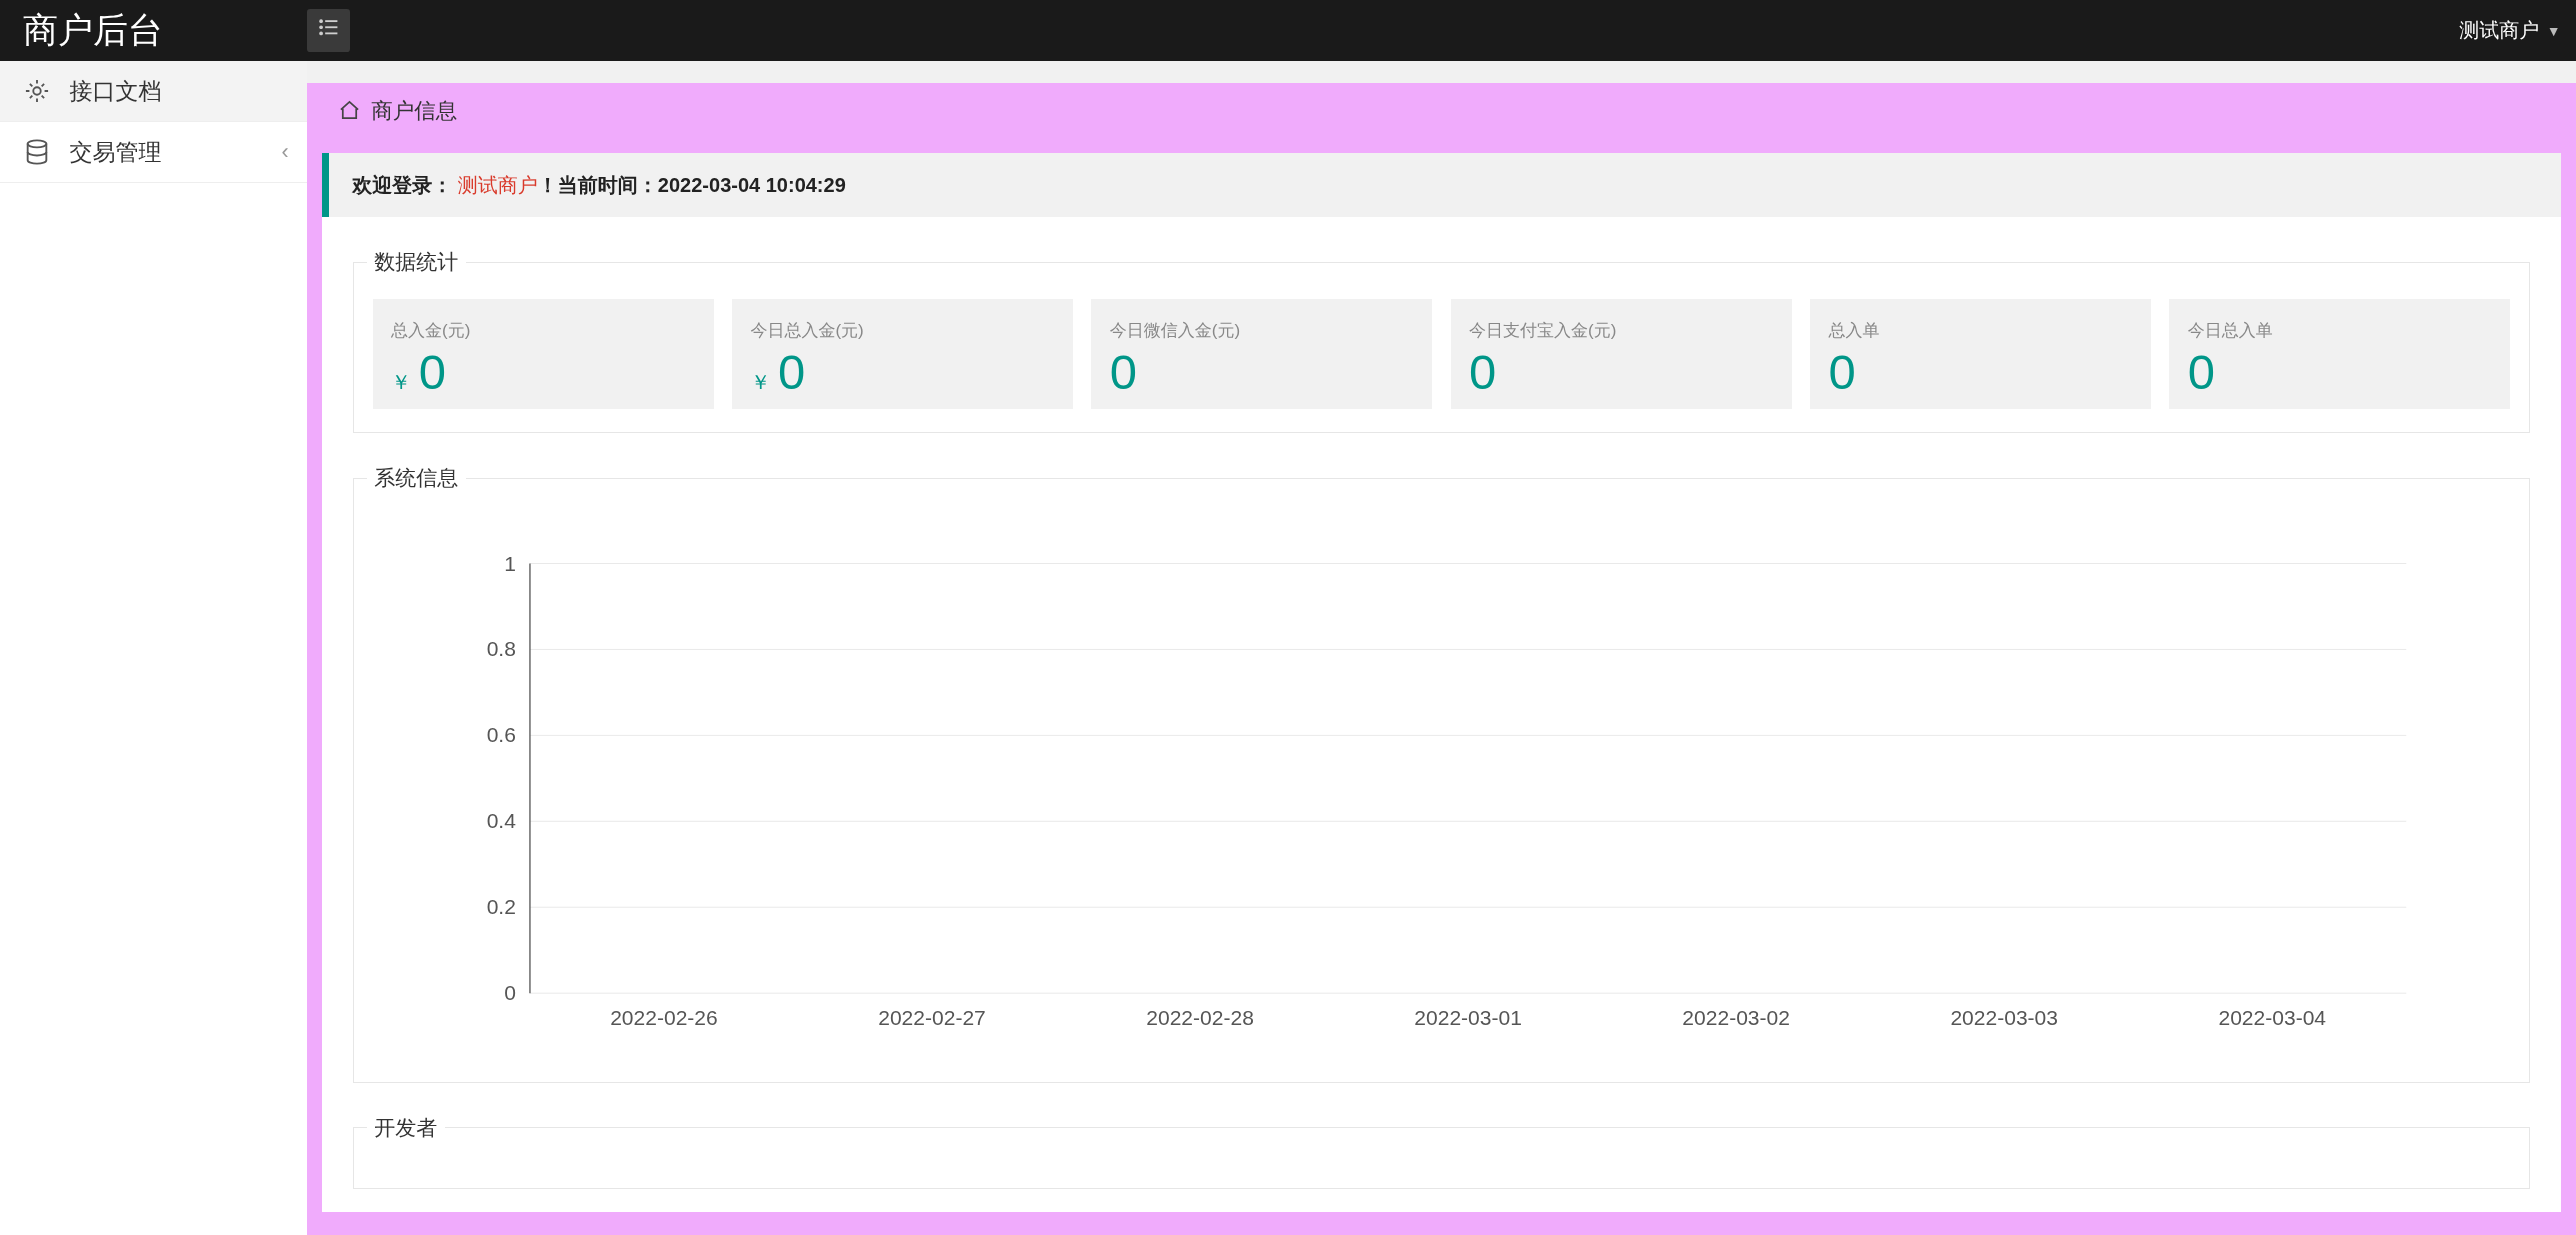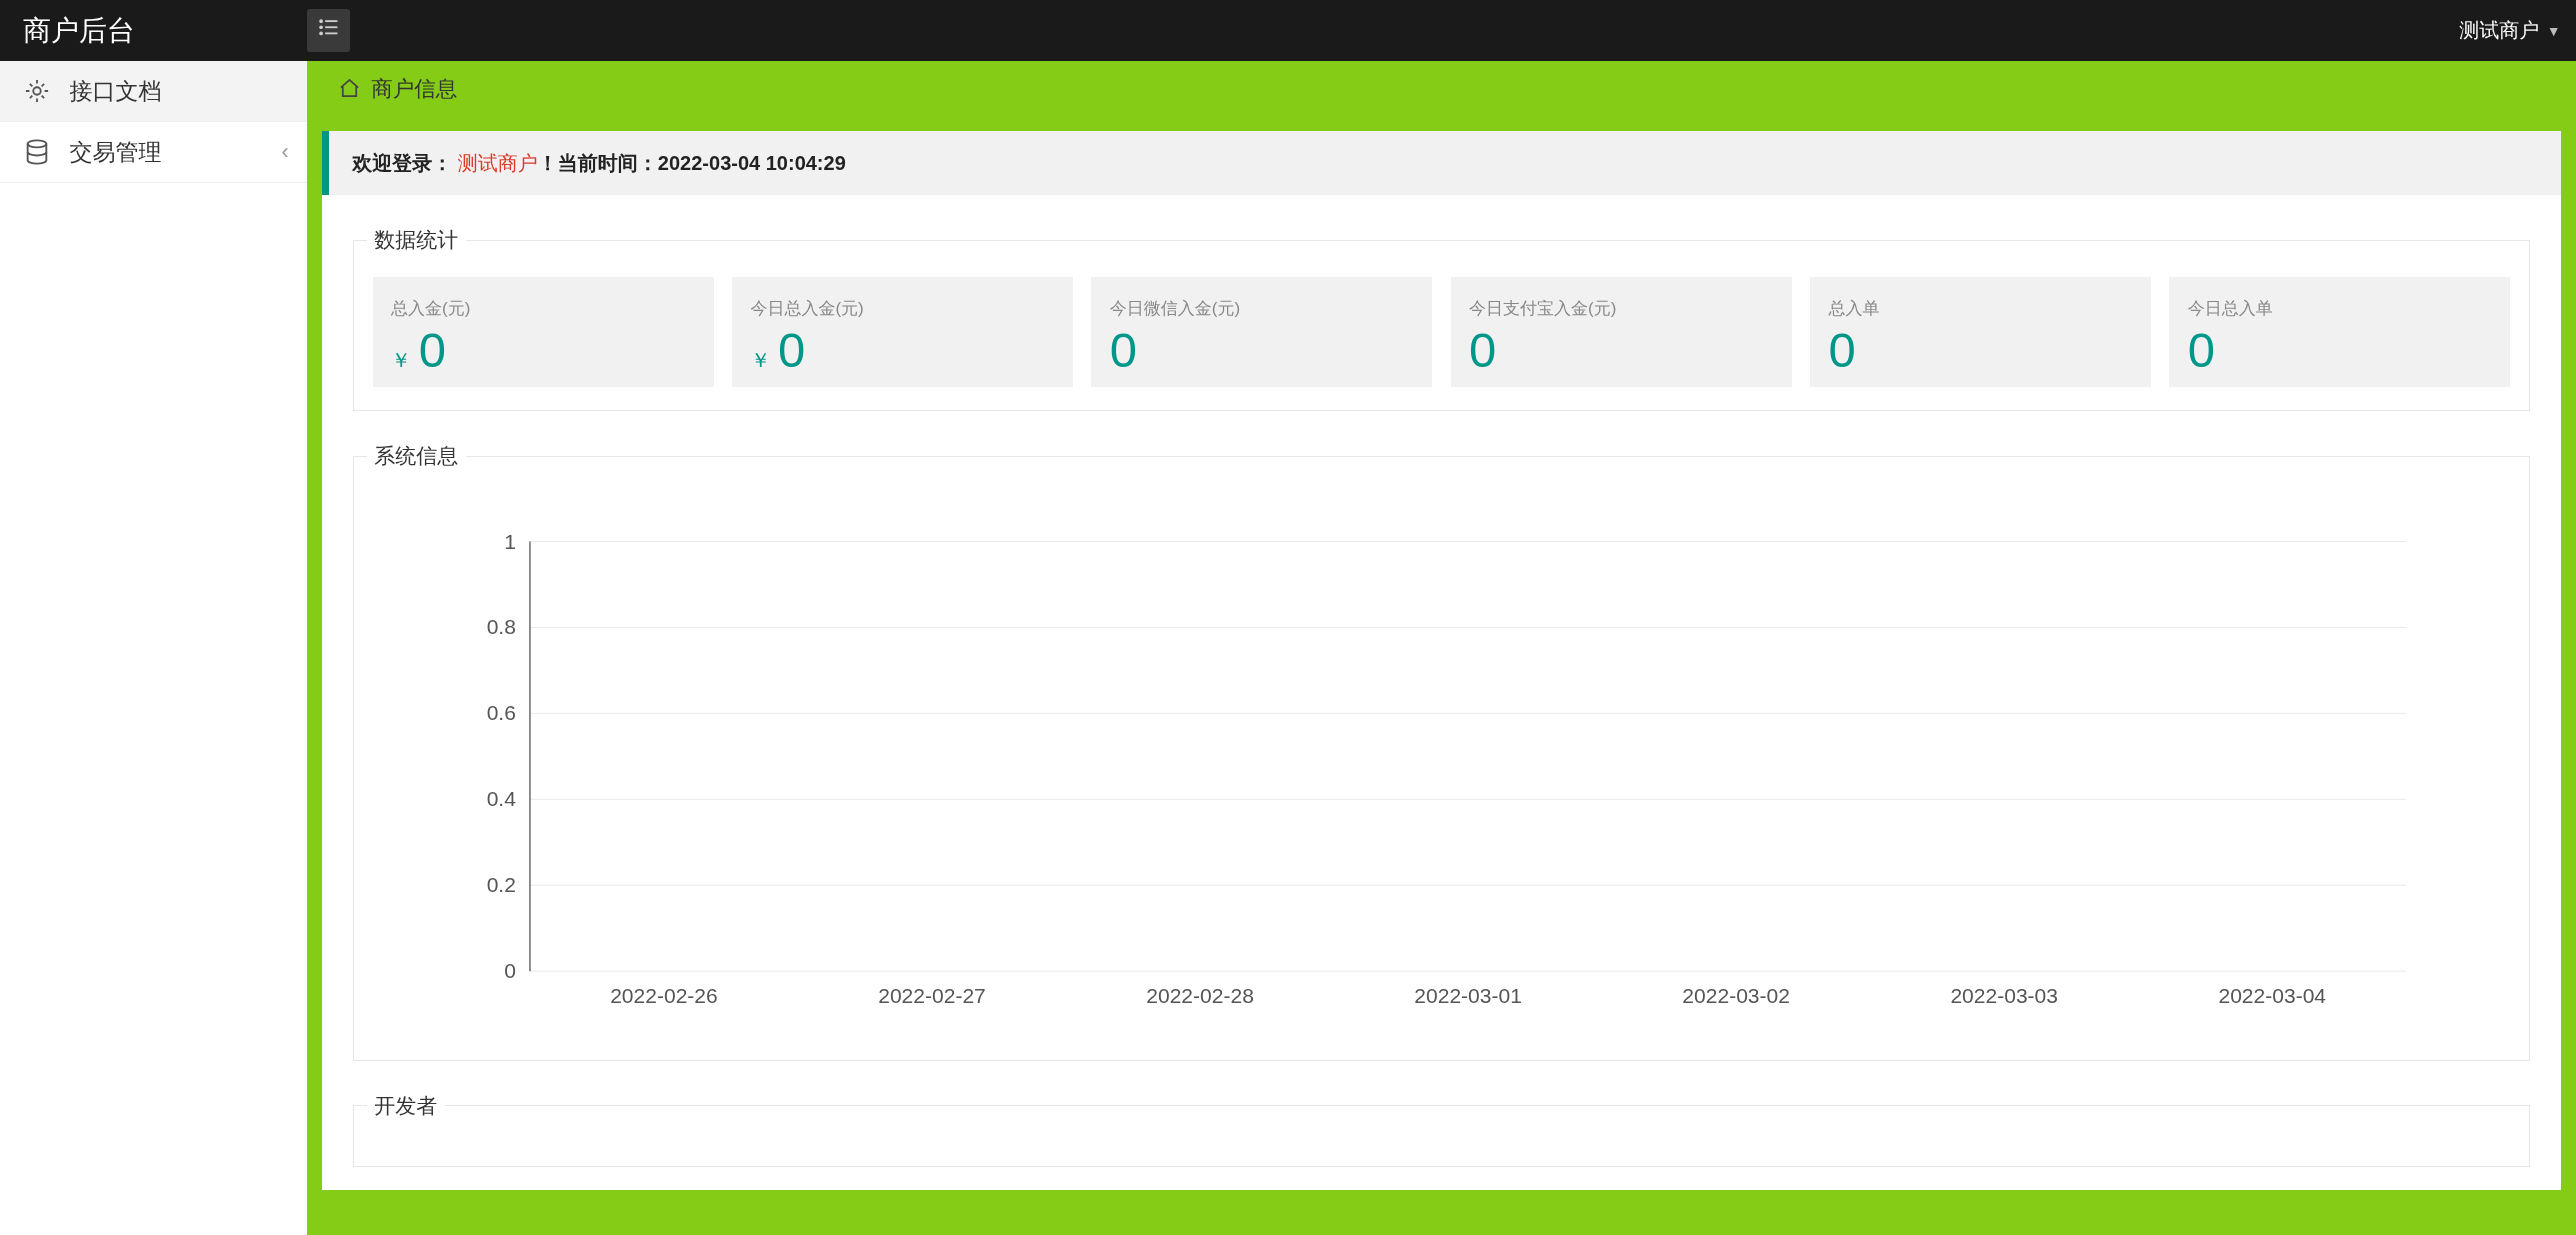--- a/index.html
+++ b/index.html
@@ -10,21 +10,21 @@
     height: 61px;
     background: #1a1a1a;
     color: #fff;
     display: flex;
     align-items: center;
     padding: 0 15.3px;
     position: relative;
   }
   .brand {
     width: 292px;
-    font-size: 28px;
+    font-size: 35px;
     padding-left: 7.7px;
   }
   .menu-toggle {
     width: 43px; height: 43px;
     border-radius: 3.1px;
     background: #3a3a3a;
     display: flex; align-items: center; justify-content: center;
     cursor: pointer;
   }
   .menu-toggle svg { width: 24.5px; height: 24.5px; stroke: #cfcfcf; }
@@ -55,23 +55,24 @@
     cursor: pointer;
     position: relative;
     background: #fff;
   }
   .side-item:first-child { background: #f3f3f3; }
   .side-item .icon { width: 28px; height: 28px; margin-right: 18.4px; }
   .side-item .chev { position: absolute; right: 18.4px; color: #999; font-size: 21.5px; }
 
   .main {
     flex: 1;
-    background: #84cc16;
+    background: #f0abfc;
     overflow: auto;
     padding: 0 15.3px 31px 15.3px;
+    margin-top: 22px;
   }
 
   .breadcrumb {
     display: flex; align-items: center;
     height: 55px;
     font-size: 21.5px;
     color: #333;
     gap: 10.7px;
     padding-left: 15.3px;
   }

